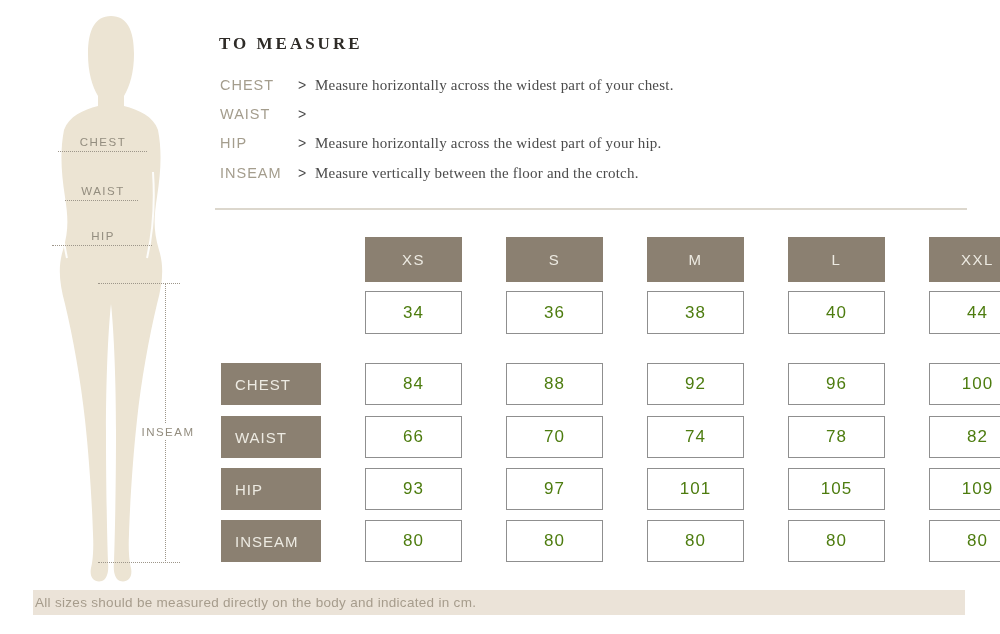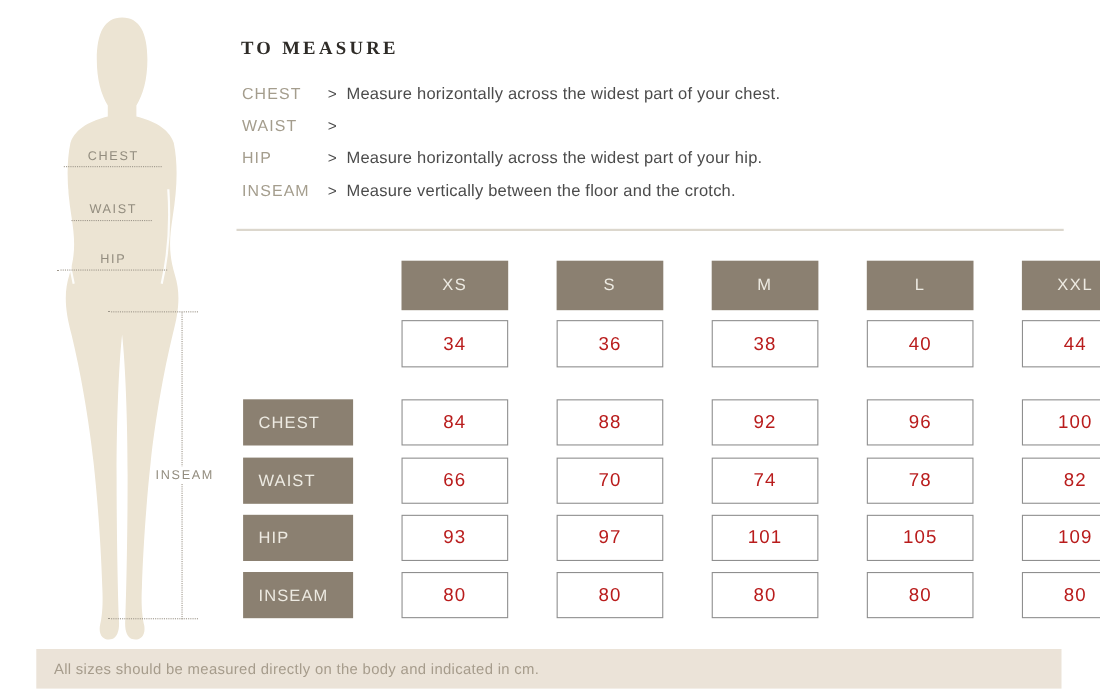--- a/index.html
+++ b/index.html
@@ -20,21 +20,21 @@
 
   
   .page-title {
     position:absolute; left:219px; top:34px;
     font-family:"Liberation Serif", serif; font-size:17px; font-weight:700;
     letter-spacing:3px; color:#2e2b27;
   }
   .guide-row { position:absolute; left:220px; display:flex; align-items:baseline; }
   .guide-label { width:78px; color:#a49d8d; font-size:14.5px; letter-spacing:1px; flex:0 0 auto; }
   .guide-sep   { width:17px; color:#4b4b4b; font-size:14px; flex:0 0 auto; }
-  .guide-text  { color:#4b4b4b; font-size:15px; letter-spacing:0.2px; white-space:nowrap; }
+  .guide-text  { color:#4b4b4b; font-size:15px; letter-spacing:0.2px; white-space:nowrap;font-family:Liberation Serif, serif; }
 
   .divider { position:absolute; left:215px; top:208px; width:752px; height:2px; background:#dcd7cd; }
 
   
   .chart-row {
     position:absolute; left:221px;
     display:grid; grid-template-columns:100px repeat(6, 97px); column-gap:10px;gap:44px;
   }
   .row-sizes    { top:237px; height:45px; }
   .row-sizenums { top:291px; height:43px; }
@@ -42,33 +42,33 @@
   .row-waist    { top:416px; height:42px; }
   .row-hip      { top:468px; height:42px; }
   .row-inseam   { top:520px; height:42px; }
 
   .cell-empty { visibility:hidden; }
   .cell-hdr {
     background:#8b8071; color:#edeae2; display:flex; align-items:center;
     justify-content:center; font-size:15px; letter-spacing:1.5px;
   }
   .cell-val {
-    background:#ffffff; border:1px solid #8f8f8f; color:#b91c1c; display:flex;
+    background:#ffffff; border:1px solid #8f8f8f; color:#4d7c0f; display:flex;
     align-items:center; justify-content:center; font-size:17px; letter-spacing:1px;
     box-sizing:border-box;
   }
   .cell-lbl {
     background:#8b8071; color:#edeae2; display:flex; align-items:center;
     padding-left:14px; font-size:15px; letter-spacing:1px; box-sizing:border-box;
   }
 
   
   .footer-bar {
-    position:absolute; left:33px; top:590px; width:932px; height:36px;
-    background:#ebe3d8; display:flex; align-items:center; padding-left:16px;
+    position:absolute; left:33px; top:590px; width:932px; height:25px;
+    background:#ebe3d8; display:flex; align-items:center; padding-left:2px;
     box-sizing:border-box; color:#a69c8c; font-size:13.5px; letter-spacing:0.3px;
   }
 </style>
 </head>
 <body>
 
 <div>
   <svg class="figure-svg" width="146" height="575" viewBox="0 0 146 575">
     <path fill="#ece4d3" d="
       M76,4

